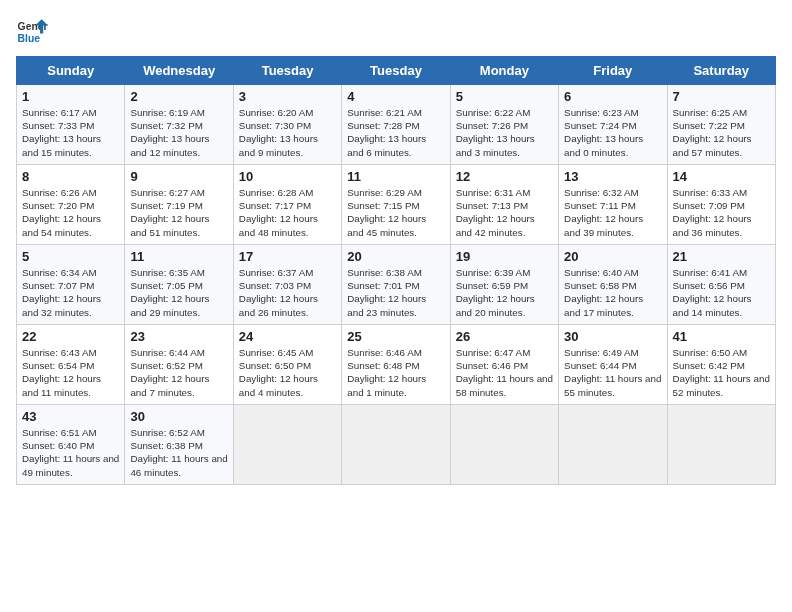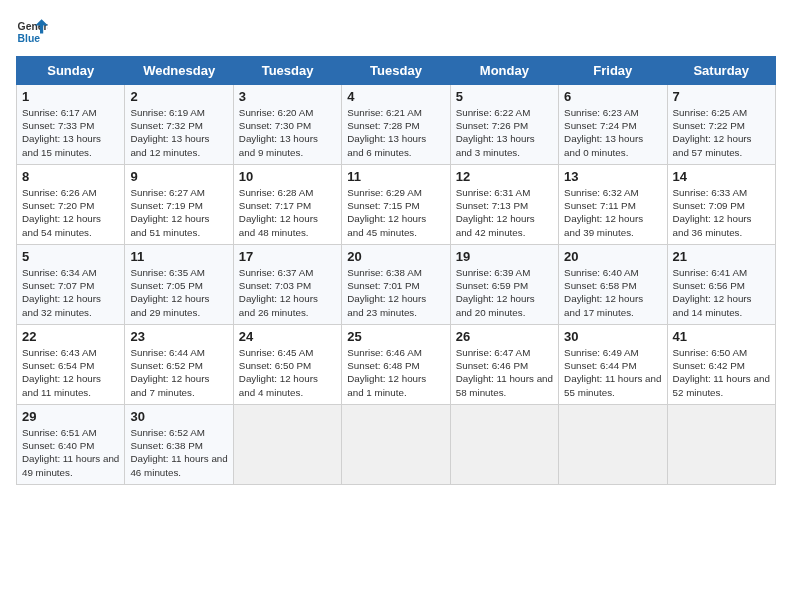--- a/index.html
+++ b/index.html
@@ -284,21 +284,21 @@
       </td>
         <td>
         <span class="day-num">41</span>
         <div class="day-info">
           Sunrise: 6:50 AM<br>Sunset: 6:42 PM<br>Daylight: 11 hours and 52 minutes.
         </div>
       </td>
       </tr>
       <tr>
         <td>
-        <span class="day-num">29</span>
+        <span class="day-num">43</span>
         <div class="day-info">
           Sunrise: 6:51 AM<br>Sunset: 6:40 PM<br>Daylight: 11 hours and 49 minutes.
         </div>
       </td>
         <td>
         <span class="day-num">30</span>
         <div class="day-info">
           Sunrise: 6:52 AM<br>Sunset: 6:38 PM<br>Daylight: 11 hours and 46 minutes.
         </div>
       </td>

